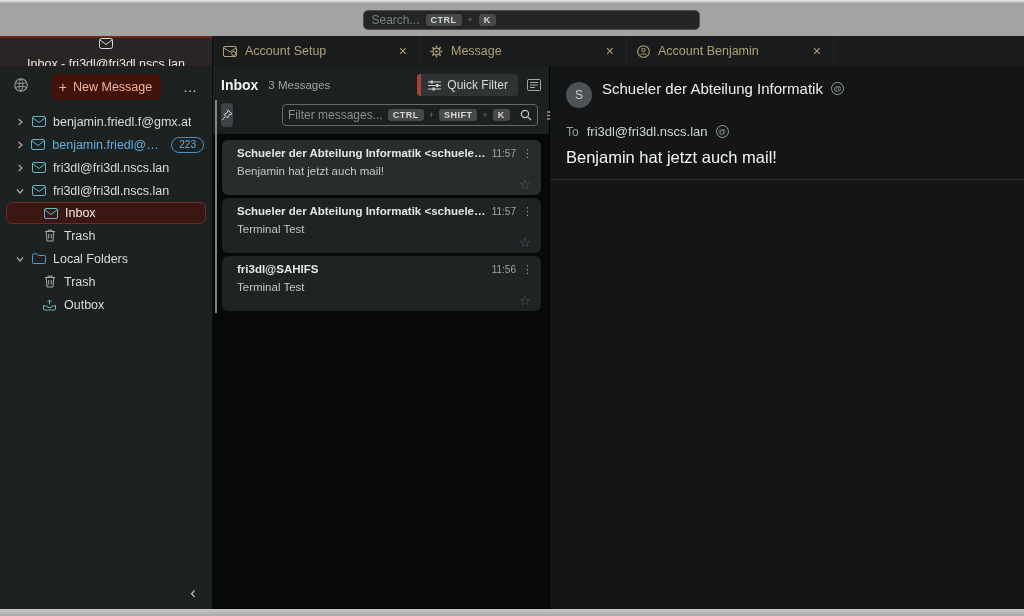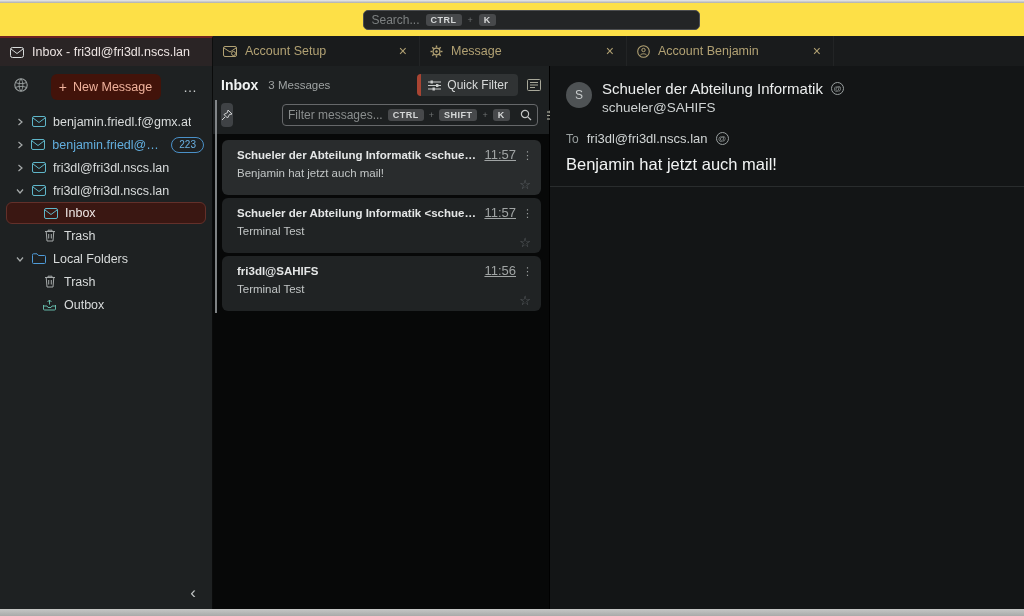--- a/index.html
+++ b/index.html
@@ -5,31 +5,31 @@
   * { margin:0; padding:0; box-sizing:border-box; }
   html,body { background:#000; }
   body { font-family:"Liberation Sans", sans-serif; }
   .screen { position:relative; width:1024px; height:616px; background:#070808; overflow:hidden; }
 
   
   .top-edge { height:3px; background:linear-gradient(#e9e9e9,#aeaeae); }
   .bottom-edge { position:absolute; left:0; bottom:0; width:1024px; height:7px; background:linear-gradient(#c6c7c6,#a9aaa9); }
 
   
-  .titlebar { height:33px; background:#fde047; display:flex; align-items:center; justify-content:center; }
+  .titlebar { height:33px; background:#a3a3a3; display:flex; align-items:center; justify-content:center; }
   .searchbox { width:337px; height:20px; margin-left:38px; background:#232526; border:1px solid #4c4e50; border-radius:5px; display:flex; align-items:center; gap:6px; padding:0 8px; cursor:text; }
   .searchbox .ph { color:#7d8181; font-size:12px; }
   .kbd { background:#47494b; color:#d6d8d8; font-size:9px; font-weight:bold; padding:1px 5px; border-radius:3px; letter-spacing:.5px; }
   .ksep { color:#6f7273; font-size:9px; }
 
   
   .tabbar { height:30px; background:#191b1c; display:flex; align-items:stretch; }
   .tab { display:flex; align-items:center; gap:8px; padding:0 10px; font-size:12.5px; color:#b1a173; border-right:1px solid #222425; min-width:0; }
   .tab .tlabel { flex:1; white-space:nowrap; overflow:hidden; text-overflow:ellipsis; }
-  .tab.active { width:213px; background:#2a2425; border-top:2px solid #6e2321; color:#ece4e2; border-right:1px solid #0d0e0e; }
+  .tab.active { width:213px; background:#2a2425; border-top:2px solid #6e2321; color:#ece4e2; border-right:1px solid #0d0e0e;flex-direction:column; }
   .tab.other { width:207px; }
   .tclose { font-size:14px; color:#b1a173; padding:0 2px; cursor:pointer; line-height:1; }
   .ticon { display:inline-flex; align-items:center; }
   .ticon svg { display:block; }
 
   
   .main { display:flex; height:543px; }
 
   
   .sidebar { width:213px; background:#1e2122; border-right:1px solid #0a0b0b; position:relative; display:flex; flex-direction:column; }
@@ -68,21 +68,21 @@
   .filter-field .ph { color:#8a8e8e; font-size:12px; white-space:nowrap; }
   .filter-field .spacer { flex:1; }
   .filter-field .mag { color:#c4c6c6; display:inline-flex; }
   .fl-opt { color:#a8a89a; display:inline-flex; margin:0 3px; cursor:pointer; }
 
   .cards { flex:1; padding:6px 8px 0 9px; display:flex; flex-direction:column; gap:3px; }
   .card { height:55px; background:#202324; border-radius:6px; padding:7px 8px 4px 15px; position:relative; cursor:pointer; }
   .card.selected { background:#292c2d; }
   .c-row1 { display:flex; align-items:baseline; gap:6px; }
   .c-sender { flex:1; font-size:11.5px; font-weight:bold; color:#e4e6e6; white-space:nowrap; overflow:hidden; text-overflow:ellipsis; }
-  .c-time { font-size:13px; color:#a0a4a4;text-decoration:underline; }
+  .c-time { font-size:10px; color:#a0a4a4; }
   .c-dots { color:#9a9e9e; font-size:11px; cursor:pointer; }
   .c-subject { margin-top:5px; font-size:11.5px; color:#c2c6c6; white-space:nowrap; overflow:hidden; text-overflow:ellipsis; }
   .c-star { position:absolute; right:10px; bottom:3px; color:#62666a; font-size:13px; cursor:pointer; }
   .splitline { position:absolute; left:2px; top:34px; width:2px; height:213px; background:#93989a; opacity:.85; }
 
   
   .reader { flex:1; background:#131516; padding:14px 16px 0 16px; position:relative; }
   .r-head { display:flex; gap:10px; }
   .avatar { width:26px; height:26px; border-radius:50%; background:#4e5254; color:#c8cccc; font-size:12px; display:flex; align-items:center; justify-content:center; flex:none; margin-top:2px; }
   .r-name-row { display:flex; align-items:center; gap:8px; }
@@ -403,21 +403,20 @@
     </section>
 
     <section class="reader">
       <div class="r-head">
         <span class="avatar">S</span>
         <div>
           <div class="r-name-row">
             <span class="r-name">Schueler der Abteilung Informatik</span>
             <span class="at-circle">@</span>
           </div>
-          <div class="r-addr">schueler@SAHIFS</div>
         </div>
       </div>
       <div class="r-to">
         <span class="r-to-label">To</span>
         <span class="r-to-addr">fri3dl@fri3dl.nscs.lan</span>
         <span class="at-circle">@</span>
       </div>
       <div class="r-subject">Benjamin hat jetzt auch mail!</div>
       <div class="r-divider"></div>
     </section>

